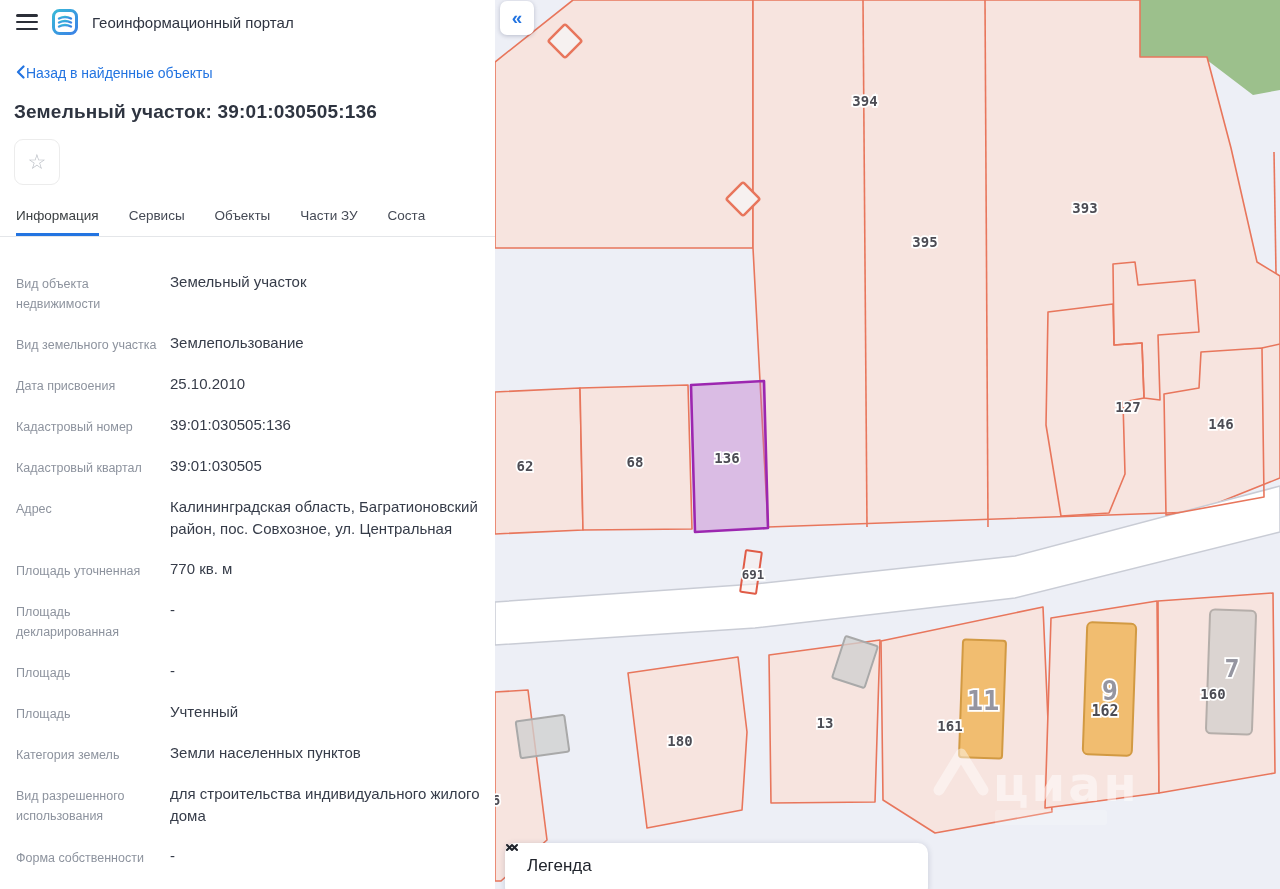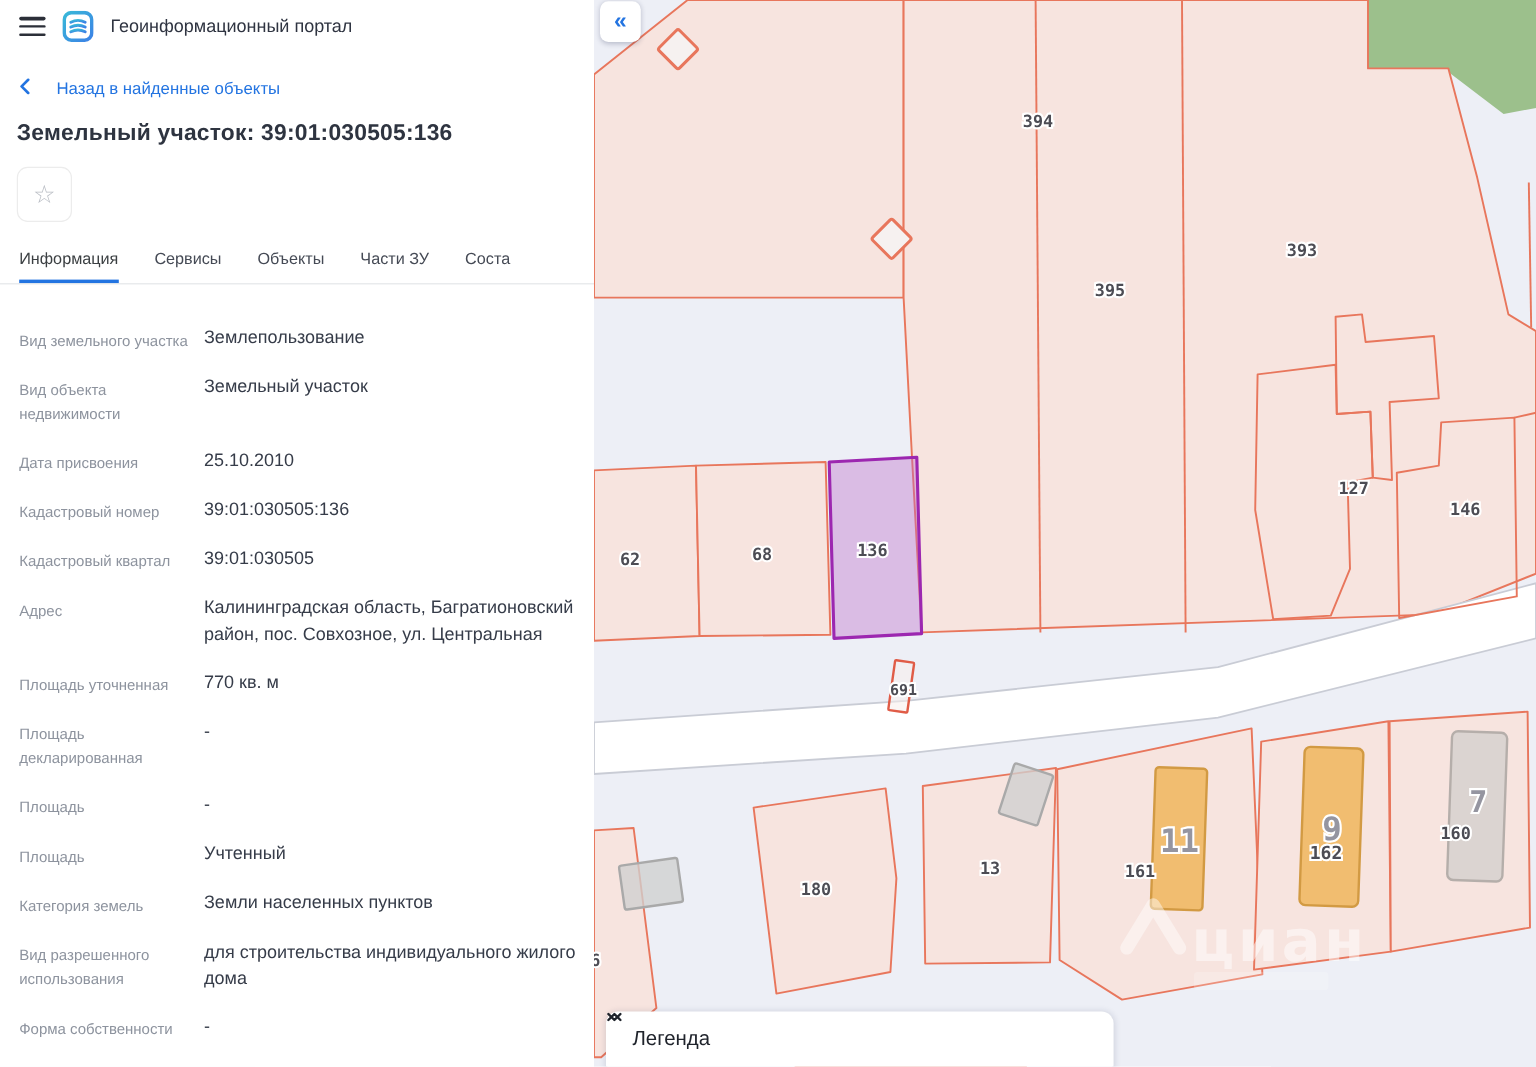--- a/index.html
+++ b/index.html
@@ -5,21 +5,21 @@
   html,body{margin:0;padding:0;}
   body{width:1280px;height:889px;overflow:hidden;font-family:"Liberation Sans",sans-serif;background:#fff;position:relative;}
 
   
   .panel{position:absolute;left:0;top:0;width:562px;height:889px;background:#fff;overflow:hidden;}
   .hdr{display:flex;align-items:center;gap:14px;padding:9px 16px 4px 16px;}
   .burger{width:22px;height:16px;display:flex;flex-direction:column;justify-content:space-between;cursor:pointer;}
   .burger span{display:block;height:2.5px;background:#2b2f38;border-radius:2px;}
   .logo{width:26px;height:26px;flex:0 0 auto;}
   .app-title{font-size:15px;color:#2f3441;font-weight:500;}
-  .back{display:flex;align-items:flex-start;gap:22px;color:#2374e1;font-size:14px;margin:26px 16px 0 16px;cursor:pointer;}
+  .back{display:flex;align-items:flex-start;gap:1px;color:#2374e1;font-size:14px;margin:26px 16px 0 16px;cursor:pointer;}
   .back svg{flex:0 0 auto;}
   .page-title{font-size:19px;font-weight:600;color:#2e3440;margin:20px 16px 0 14px;letter-spacing:.2px;}
   .star-btn{width:44px;height:44px;border:1px solid #ececec;border-radius:9px;margin:16px 0 0 14px;display:flex;align-items:center;justify-content:center;color:#b9bdc4;font-size:21px;cursor:pointer;background:#fff;}
   .tabs-wrap{position:relative;margin-top:14px;}
   .tabs{display:flex;gap:30px;padding:0 16px;white-space:nowrap;overflow:hidden;width:445px;}
   .tab{font-size:13.5px;color:#454a55;padding:9px 0 10px;cursor:pointer;border-bottom:3px solid transparent;}
   .tab.active{color:#3c4043;border-bottom-color:#2374e1;font-weight:500;}
   .tabs-divider{height:1px;background:#e4e6e9;width:100%;}
   .tab-scroll-btn{position:absolute;right:19px;top:-2px;width:34px;height:34px;background:#fff;border:1px solid #dfe6f3;border-radius:8px;box-shadow:0 1px 3px rgba(40,60,120,.08);display:flex;align-items:center;justify-content:center;color:#2374e1;font-size:11px;cursor:pointer;}
   .tab-fragment{position:absolute;right:3px;top:9px;font-size:13.5px;color:#454a55;width:12px;overflow:hidden;}
@@ -107,26 +107,26 @@
       </div>
     <div class="tab-scroll-btn">
       <span>▶</span>
     </div>
     <div class="tab-fragment">ы</div>
     <div class="tabs-divider"></div>
   </div>
 
   <div class="fields" id="fields">
       <div class="frow">
+        <div class="flbl">Вид объекта недвижимости</div>
+        <div class="fval">Земельный участок</div>
+      </div>
+      <div class="frow">
         <div class="flbl">Вид земельного участка</div>
         <div class="fval">Землепользование</div>
-      </div>
-      <div class="frow">
-        <div class="flbl">Вид объекта недвижимости</div>
-        <div class="fval">Земельный участок</div>
       </div>
       <div class="frow">
         <div class="flbl">Дата присвоения</div>
         <div class="fval">25.10.2010</div>
       </div>
       <div class="frow">
         <div class="flbl">Кадастровый номер</div>
         <div class="fval">39:01:030505:136</div>
       </div>
       <div class="frow">

